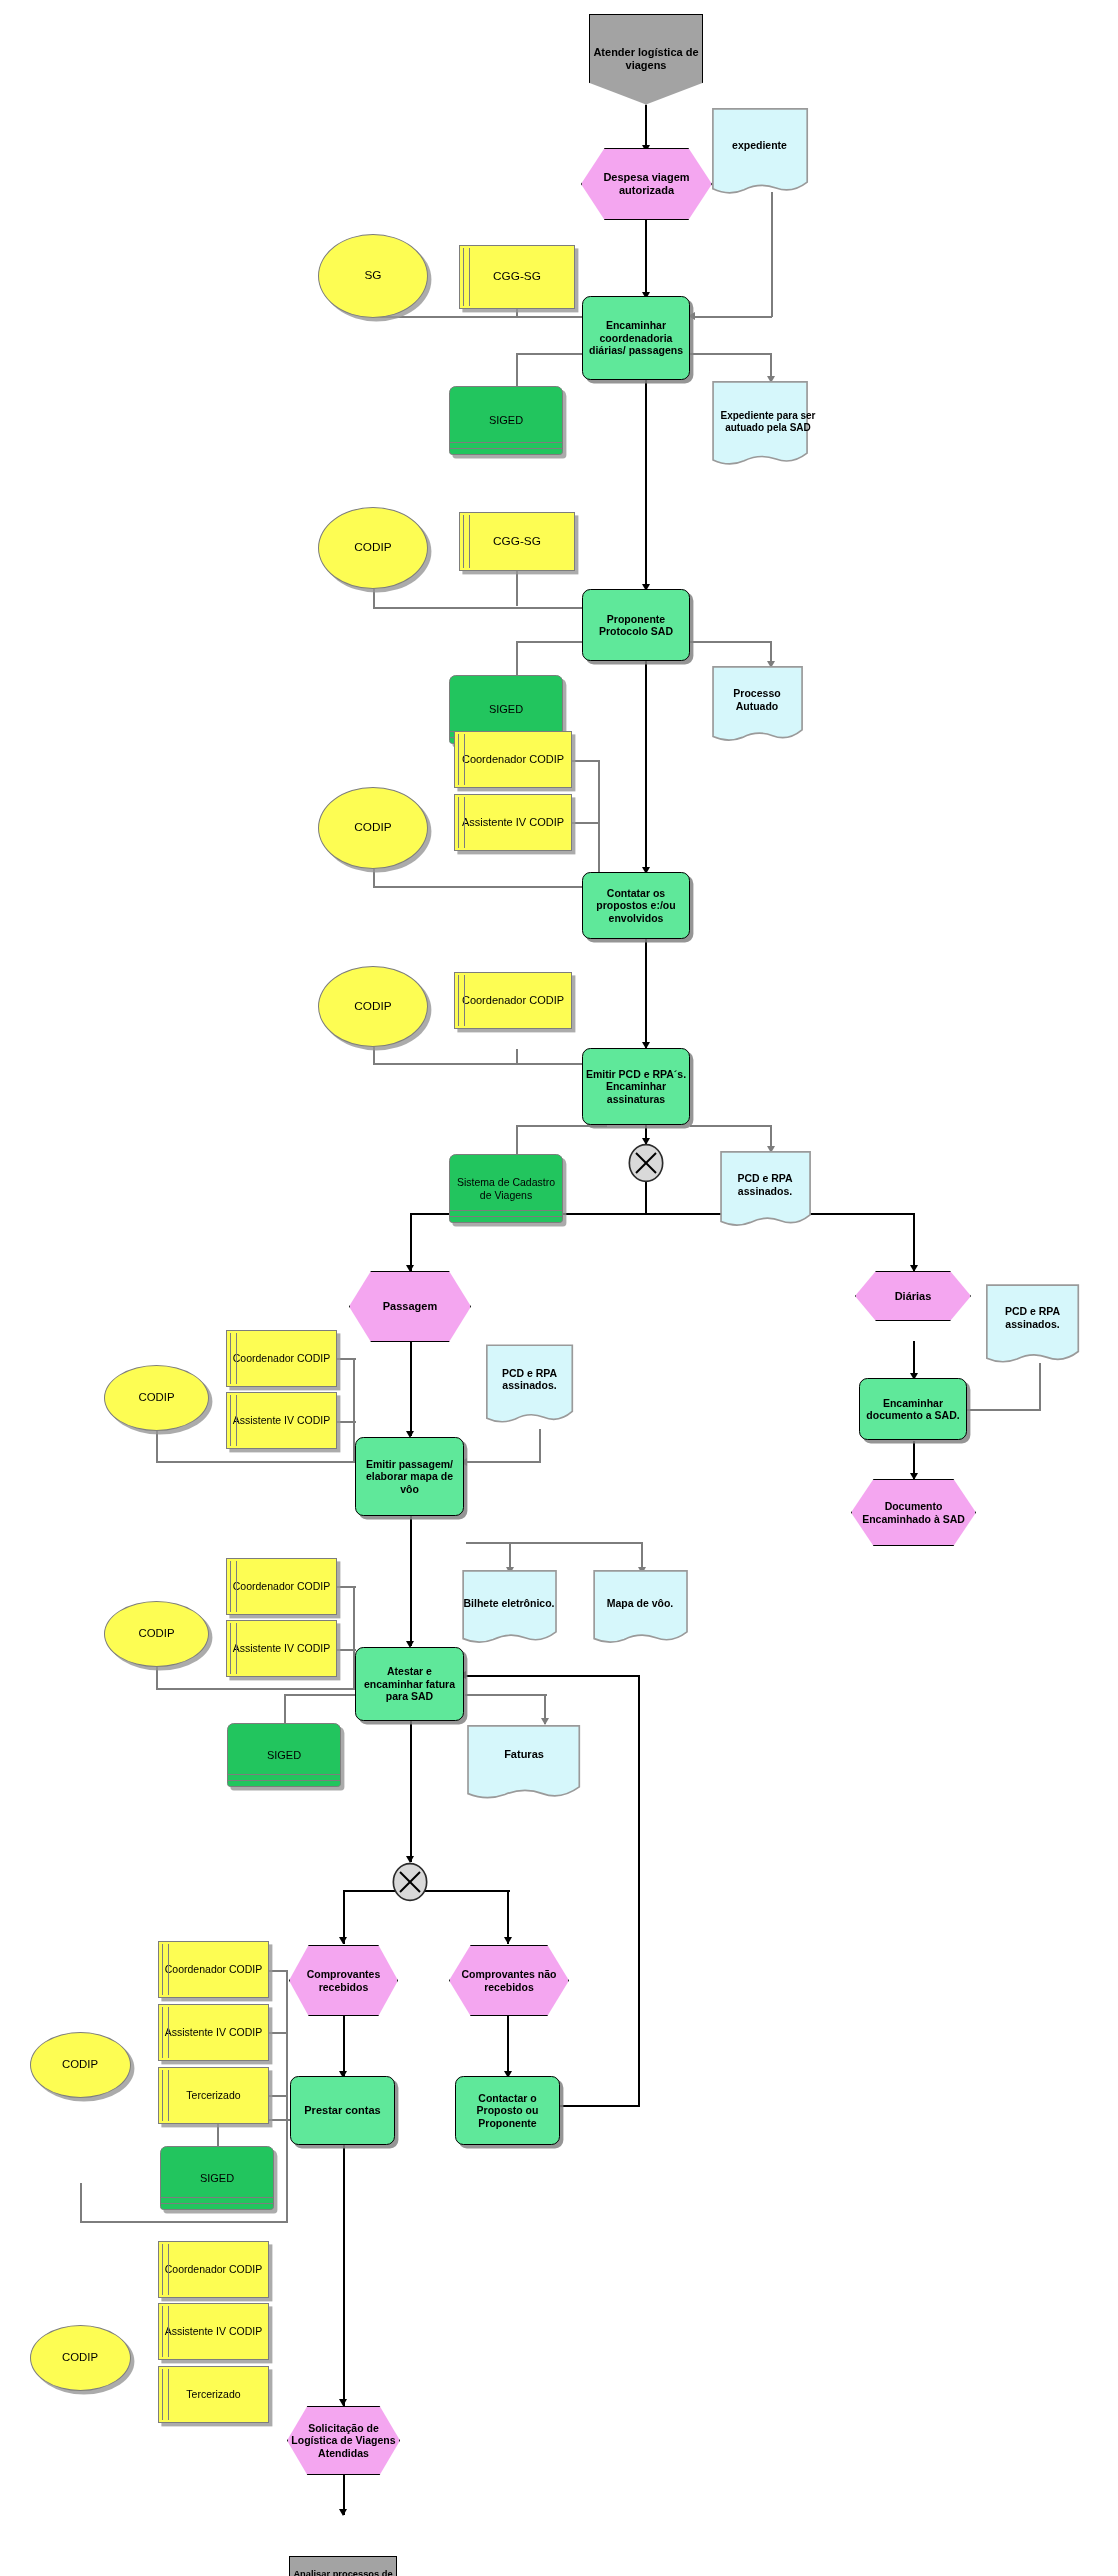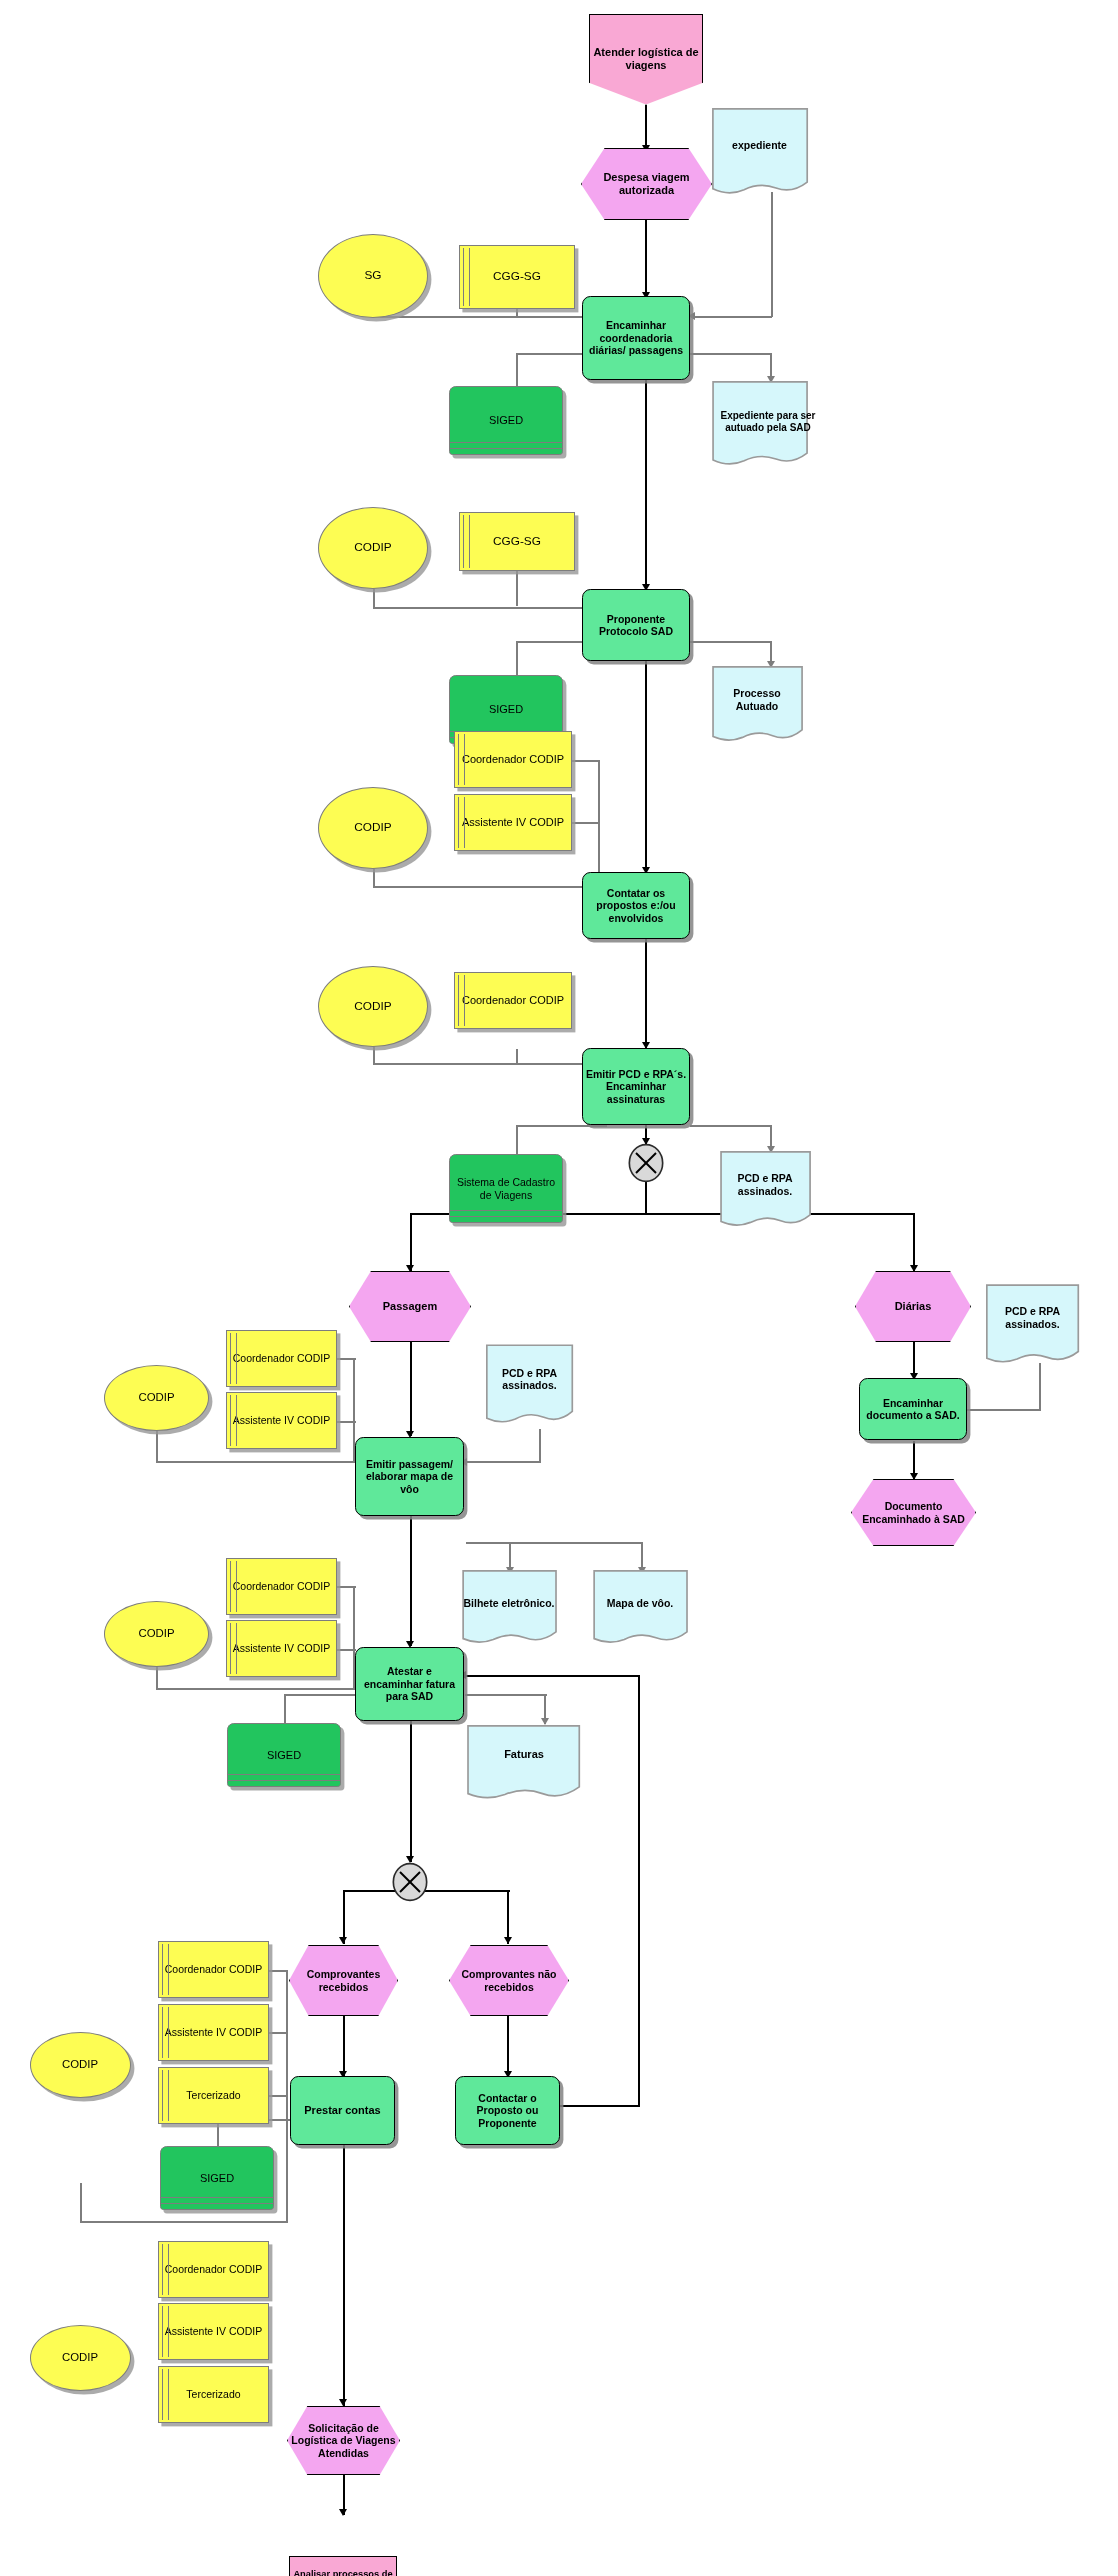--- a/index.html
+++ b/index.html
@@ -3,21 +3,21 @@
 <meta charset="utf-8">
 <title>Atender logística de viagens</title>
 <style>
   html,body{margin:0;padding:0;background:#ffffff;}
   body{font-family:"Liberation Sans","DejaVu Sans",sans-serif;}
   #canvas{position:relative;width:1118px;height:2576px;background:#fff;overflow:hidden;}
   .node{position:absolute;box-sizing:border-box;display:flex;align-items:center;justify-content:center;text-align:center;color:#000;line-height:1.18;}
   .node .lbl{display:block;width:100%;padding:0 2.5px;}
 
   
-  .terminator{background:#f9a8d4;border:1.7px solid #000;
+  .terminator{background:#a3a3a3;border:1.7px solid #000;
     clip-path:polygon(0 0,100% 0,100% 76%,50% 100%,0 76%);
     font-weight:bold;filter:drop-shadow(3.4px 3.4px 0 rgba(130,130,130,.85));}
 
   
   .event{background:#f4a6f0;border:1.7px solid #000;
     clip-path:polygon(18% 0,82% 0,100% 50%,82% 100%,18% 100%,0 50%);
     font-weight:bold;filter:drop-shadow(3.4px 3.4px 0 rgba(130,130,130,.85));}
 
   
   .activity{background:#5fe89a;border:1.7px solid #000;border-radius:8.4px;
@@ -349,21 +349,21 @@
       <ellipse cx="24" cy="24" rx="20" ry="22" fill="#d9d9d9" stroke="#2b2b2b" stroke-width="2"></ellipse>
       <line x1="12" y1="12" x2="36" y2="36" stroke="#000" stroke-width="2.4"></line>
       <line x1="36" y1="12" x2="12" y2="36" stroke="#000" stroke-width="2.4"></line>
     </svg>
   </div>
 
   <div class="node event" style="left:349px;top:1271px;width:122px;height:71px;font-size:11px;">
     <span class="lbl">Passagem</span>
   </div>
 
-  <div class="node event" style="left:855px;top:1271px;width:116px;height:71px;font-size:11px;justify-content:center;">
+  <div class="node event" style="left:855px;top:1271px;width:116px;height:50px;font-size:11px;justify-content:center;">
     <span class="lbl">Diárias</span>
   </div>
 
   <div class="node orgunit" style="left:226px;top:1330px;width:111px;height:57px;font-size:10.5px;">
     <div class="bar"></div>
     <span class="lbl">Coordenador CODIP</span>
   </div>
 
   <div class="node orgunit" style="left:226px;top:1392px;width:111px;height:57px;font-size:10.5px;">
     <div class="bar"></div>

